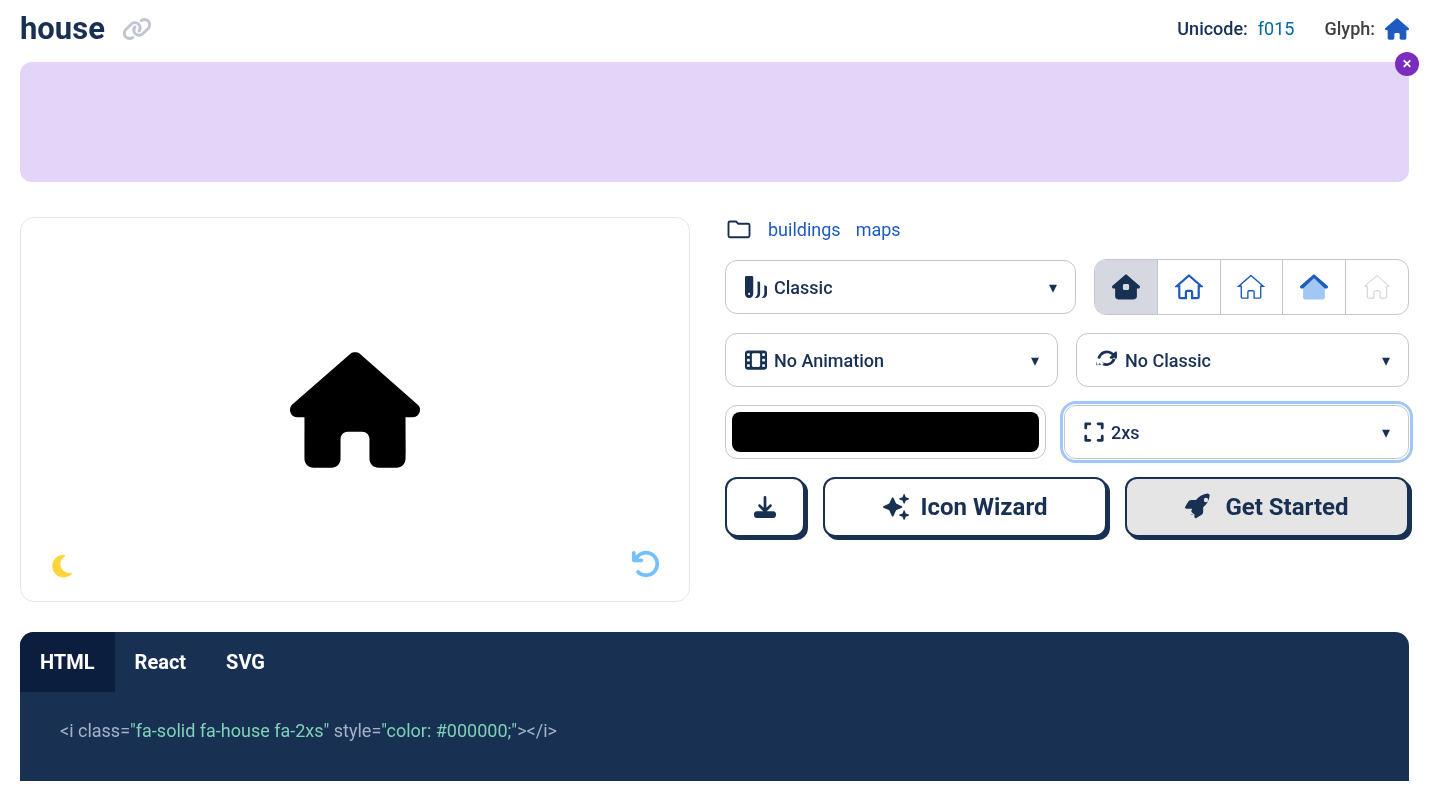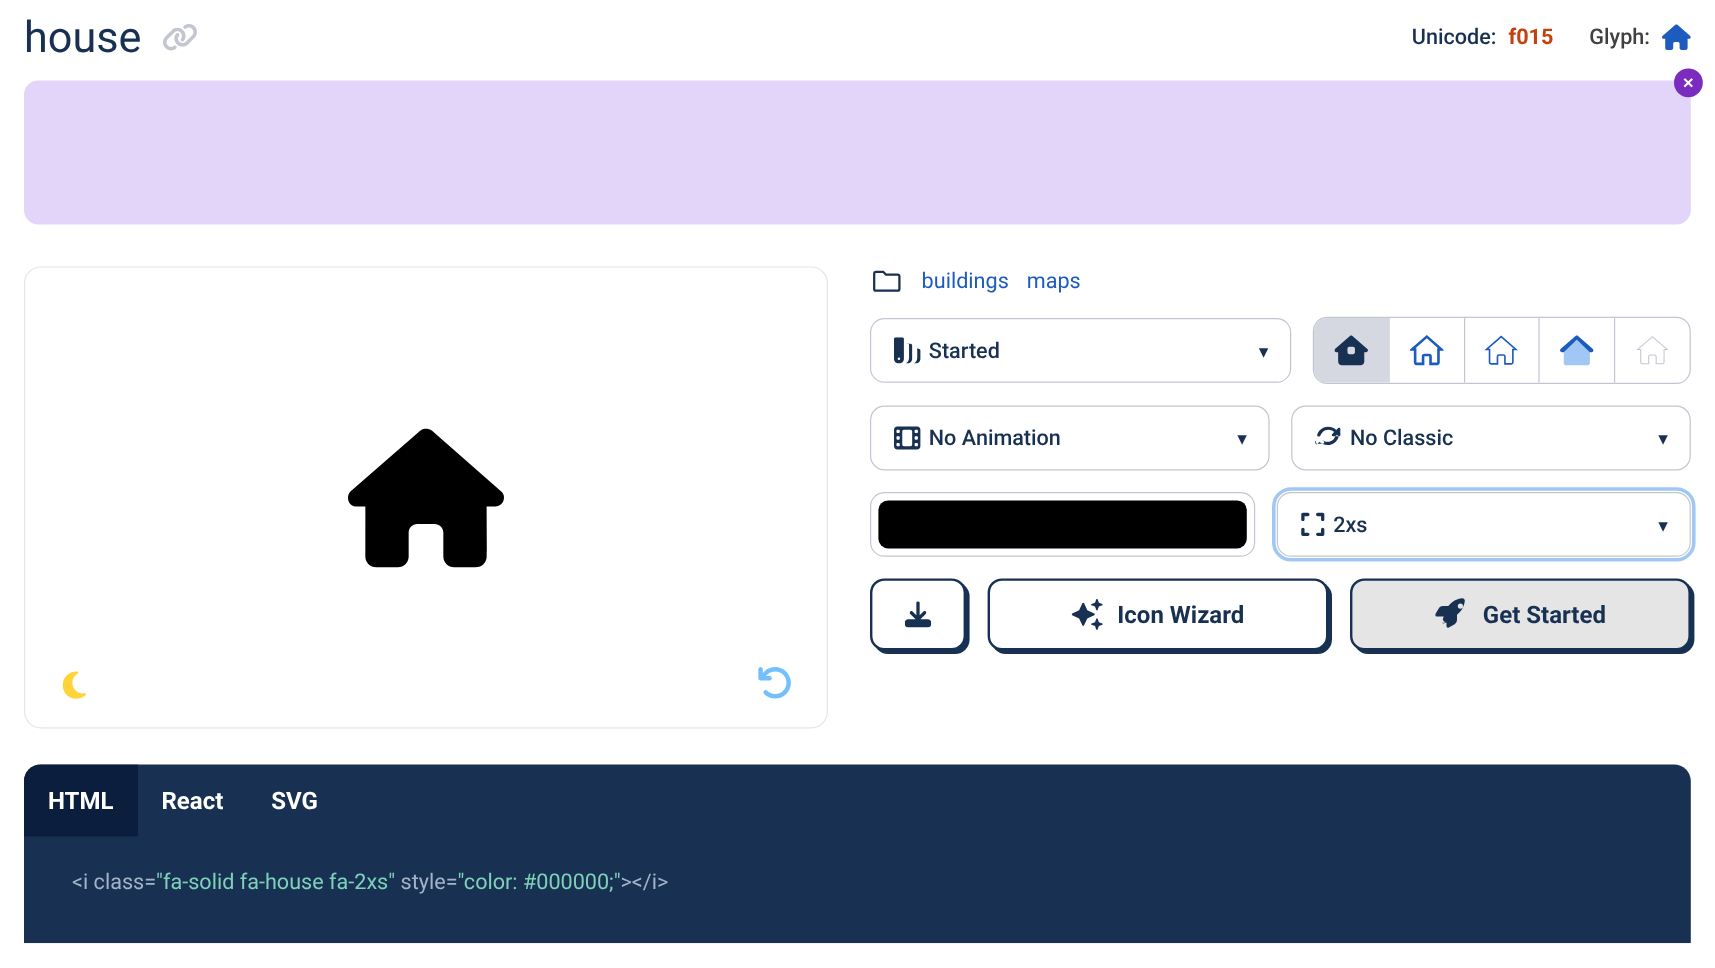--- a/index.html
+++ b/index.html
@@ -1,23 +1,23 @@
 <!DOCTYPE html>
 <html><head>
 <meta charset="utf-8">
 <style>
 *{box-sizing:border-box;margin:0;padding:0;font-family:-apple-system,BlinkMacSystemFont,"Segoe UI",Roboto,sans-serif}
 body{background:#fff;color:#183153;padding:0 20px}
 .top-row{display:flex;align-items:center;justify-content:space-between;padding:10px 0 15px}
 .top-left{display:flex;align-items:center;gap:15px}
-.icon-title{font-size:36px;font-weight:400;color:#183153}
+.icon-title{font-size:31px;font-weight:700;color:#183153}
 .link-icon{color:#c3c6d1}
 .top-right{display:flex;align-items:center;gap:10px;font-size:18px}
 .uni-label{color:#183153;font-weight:500}
-.uni-val{color:#c2410c;font-weight:700;margin-right:20px}
+.uni-val{color:#0369a1;font-weight:400;margin-right:20px}
 .glyph-label{color:#404040;font-weight:500}
 .glyph-icon{color:#1d5bbf}
 .banner{position:relative;background:#e3d5fa;border-radius:12px;height:120px;margin-bottom:35px}
 .banner-close{position:absolute;top:-10px;right:-10px;width:24px;height:24px;border-radius:50%;background:#7b2cbf;color:#fff;display:flex;align-items:center;justify-content:center;cursor:pointer;font-size:12px;font-weight:bold}
 .main{display:flex;gap:35px;margin-bottom:30px}
 .preview-panel{width:670px;height:385px;border:1px solid #e4e6ef;border-radius:14px;position:relative;display:flex;align-items:center;justify-content:center}
 .preview-house{color:#000}
 .preview-moon{position:absolute;left:28px;bottom:22px;color:#ffd43b}
 .preview-reset{position:absolute;right:28px;bottom:22px;color:#74c0fc;cursor:pointer}
 .controls{flex:1;display:flex;flex-direction:column;gap:18px}
@@ -30,21 +30,21 @@
 .dd-label{font-size:18px;color:#183153;font-weight:500}
 .dd-chev{margin-left:auto;color:#183153}
 .style-family{width:225px}
 .style-tabs{display:flex;border:1px solid #c3c6d1;border-radius:12px;overflow:hidden;flex:1}
 .style-tab{flex:1;height:54px;display:flex;align-items:center;justify-content:center;cursor:pointer;border-left:1px solid #c3c6d1}
 .style-tab:first-child{border-left:none}
 .style-tab.active{background:#d6d8e1}
 .color-swatch{flex:1;height:54px;border:1px solid #c3c6d1;border-radius:12px;padding:6px;cursor:pointer}
 .color-inner{width:100%;height:100%;background:#000;border-radius:8px}
 .btn-row{display:flex;gap:18px}
-.btn{height:60px;border-radius:12px;display:flex;align-items:center;justify-content:center;gap:12px;cursor:pointer;font-size:20px;font-weight:700;color:#183153;border:2px solid #183153;background:#fff;box-shadow:3px 3px 0 #183153}
+.btn{height:60px;border-radius:12px;display:flex;align-items:center;justify-content:center;gap:12px;cursor:pointer;font-size:24px;font-weight:700;color:#183153;border:2px solid #183153;background:#fff;box-shadow:3px 3px 0 #183153}
 .btn-dl{width:80px}
 .btn-wiz{flex:1}
 .btn-primary{flex:1;background:#e5e5e5}
 .code-panel{background:#183153;border-radius:14px 14px 0 0;overflow:hidden}
 .code-tabs{display:flex}
 .code-tab{padding:18px 20px;color:#fff;font-weight:700;font-size:20px;cursor:pointer}
 .code-tab.active{background:#0b1e3d}
 .code-body{padding:28px 40px 40px;font-family:"SF Mono",Monaco,Consolas,monospace;font-size:18px;color:#a3b3c9}
 .tok-str{color:#7fd1b9}
 svg{display:block}
@@ -107,21 +107,21 @@
       <a class="cat-link">maps</a>
     </div>
 
     <div class="row">
       <div class="dropdown style-family">
         <span>
           <svg width="24" height="22" viewBox="0 0 512 512" fill="currentColor">
               <path d="M0 32C0 14.3 14.3 0 32 0H160c17.7 0 32 14.3 32 32V416c0 53-43 96-96 96s-96-43-96-96V32zM96 440a24 24 0 1 0 0-48 24 24 0 1 0 0 48zM224 128h96c17.7 0 32 14.3 32 32V416c0 53-43 96-96 96H225.3c39.8-22.5 66.7-65.1 66.7-114V160c0-10.9-1.8-21.3-5.1-31.1c-1.1-3.2 1-6.6 4.4-7.2zM480 224c17.7 0 32 14.3 32 32V416c0 53-43 96-96 96H384c39.8-22.5 66.7-65.1 66.7-114V256c0-10.9-1.8-21.3-5.1-31.1c-1.1-3.2 1-6.6 4.4-7.2L480 224z"></path>
             </svg>
         </span>
-        <span class="dd-label">Started</span>
+        <span class="dd-label">Classic</span>
         <span class="dd-chev">▾</span>
       </div>
       <div class="style-tabs">
         <div class="style-tab active">
           <svg width="28" height="26" viewBox="0 0 576 512" fill="#183153">
               <path d="M575.8 255.5c0 18-15 32.1-32 32.1h-32l.7 160.2c.1 35.5-28.6 64.3-64 64.3H128.1c-35.3 0-64-28.7-64-64V287.6H32c-18 0-32-14-32-32.1 0-9 3-17 10-24L266.4 8c7-7 15-8 22-8s15 2 21 7L564.8 231.5c8 7 12 15 11 24zM352 224c0-17.7-14.3-32-32-32H256c-17.7 0-32 14.3-32 32v64c0 17.7 14.3 32 32 32h64c17.7 0 32-14.3 32-32V224z"></path>
             </svg>
         </div>
         <div class="style-tab">
           <svg width="28" height="26" viewBox="0 0 576 512" fill="none" stroke="#1d5bbf" stroke-width="45">

